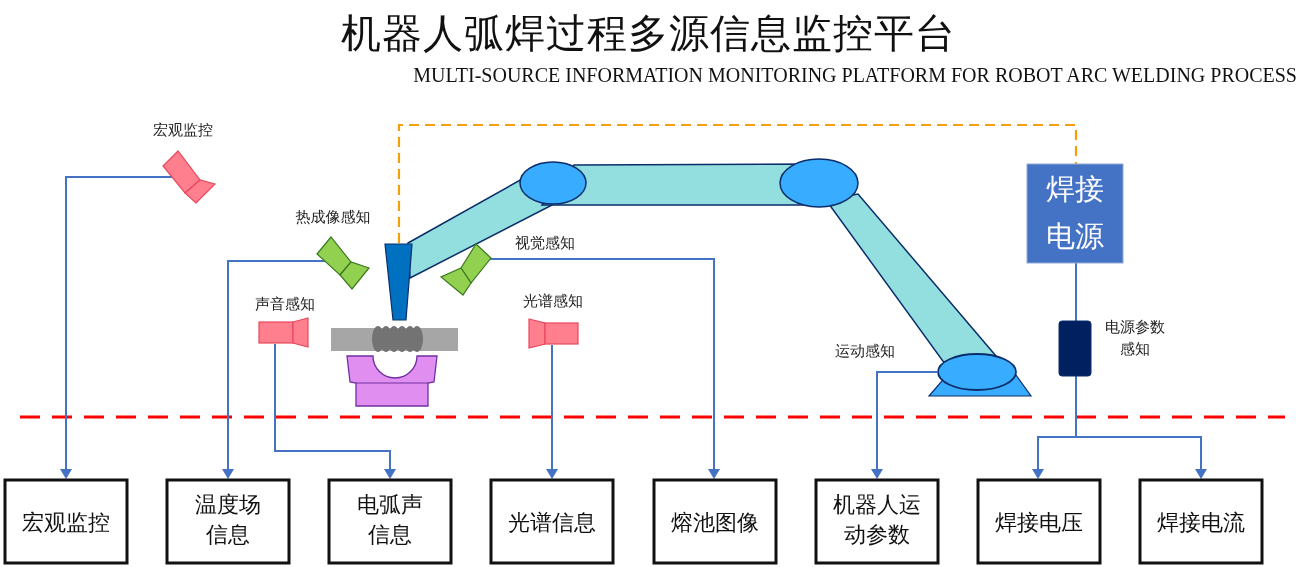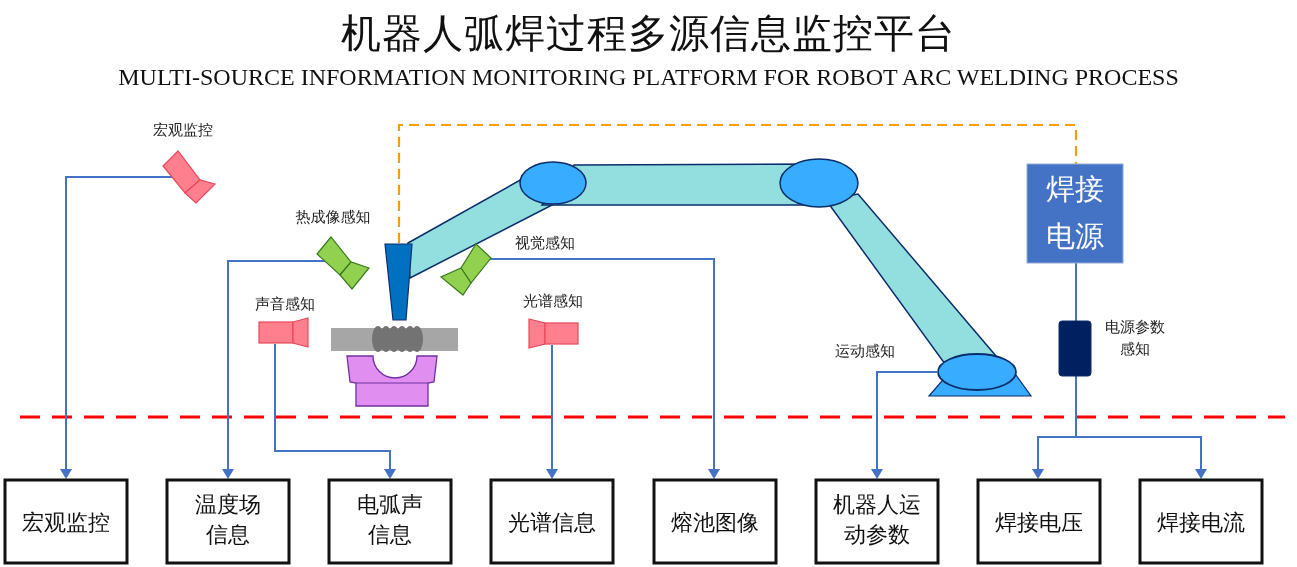--- a/index.html
+++ b/index.html
@@ -1,18 +1,18 @@
 <!DOCTYPE html>
 <html><head>
 <meta charset="utf-8">
 <style>
   html, body { margin:0; padding:0; background:#ffffff; }
   body { width:1297px; height:567px; position:relative; overflow:hidden; font-family:"DejaVu Sans", sans-serif; }
   #title-zh { position:absolute; left:0; width:1297px; top:6px; text-align:center; font-size:40px; color:#111; letter-spacing:1px; font-family:"DejaVu Sans", sans-serif; }
-  #title-en { position:absolute; left:0; width:1297px; top:64px; text-align:center; font-size:24px; color:#111; font-family:"Liberation Serif", serif; letter-spacing:0px; }
+  #title-en { position:absolute; left:0; width:1297px; top:64px; text-align:right; font-size:20px; color:#111; font-family:"Liberation Serif", serif; letter-spacing:0px; }
   svg#diagram { position:absolute; left:0; top:0; }
   .lbl { font-family:"DejaVu Sans", sans-serif; font-size:15px; fill:#222; }
   .box-text { font-family:"DejaVu Sans", sans-serif; font-size:22px; fill:#111; }
   .ps-text { font-family:"DejaVu Sans", sans-serif; font-size:29px; fill:#ffffff; }
 </style>
 </head>
 <body>
 
 <div id="title-zh">机器人弧焊过程多源信息监控平台</div>
 <div id="title-en">MULTI-SOURCE INFORMATION MONITORING PLATFORM FOR ROBOT ARC WELDING PROCESS</div>

